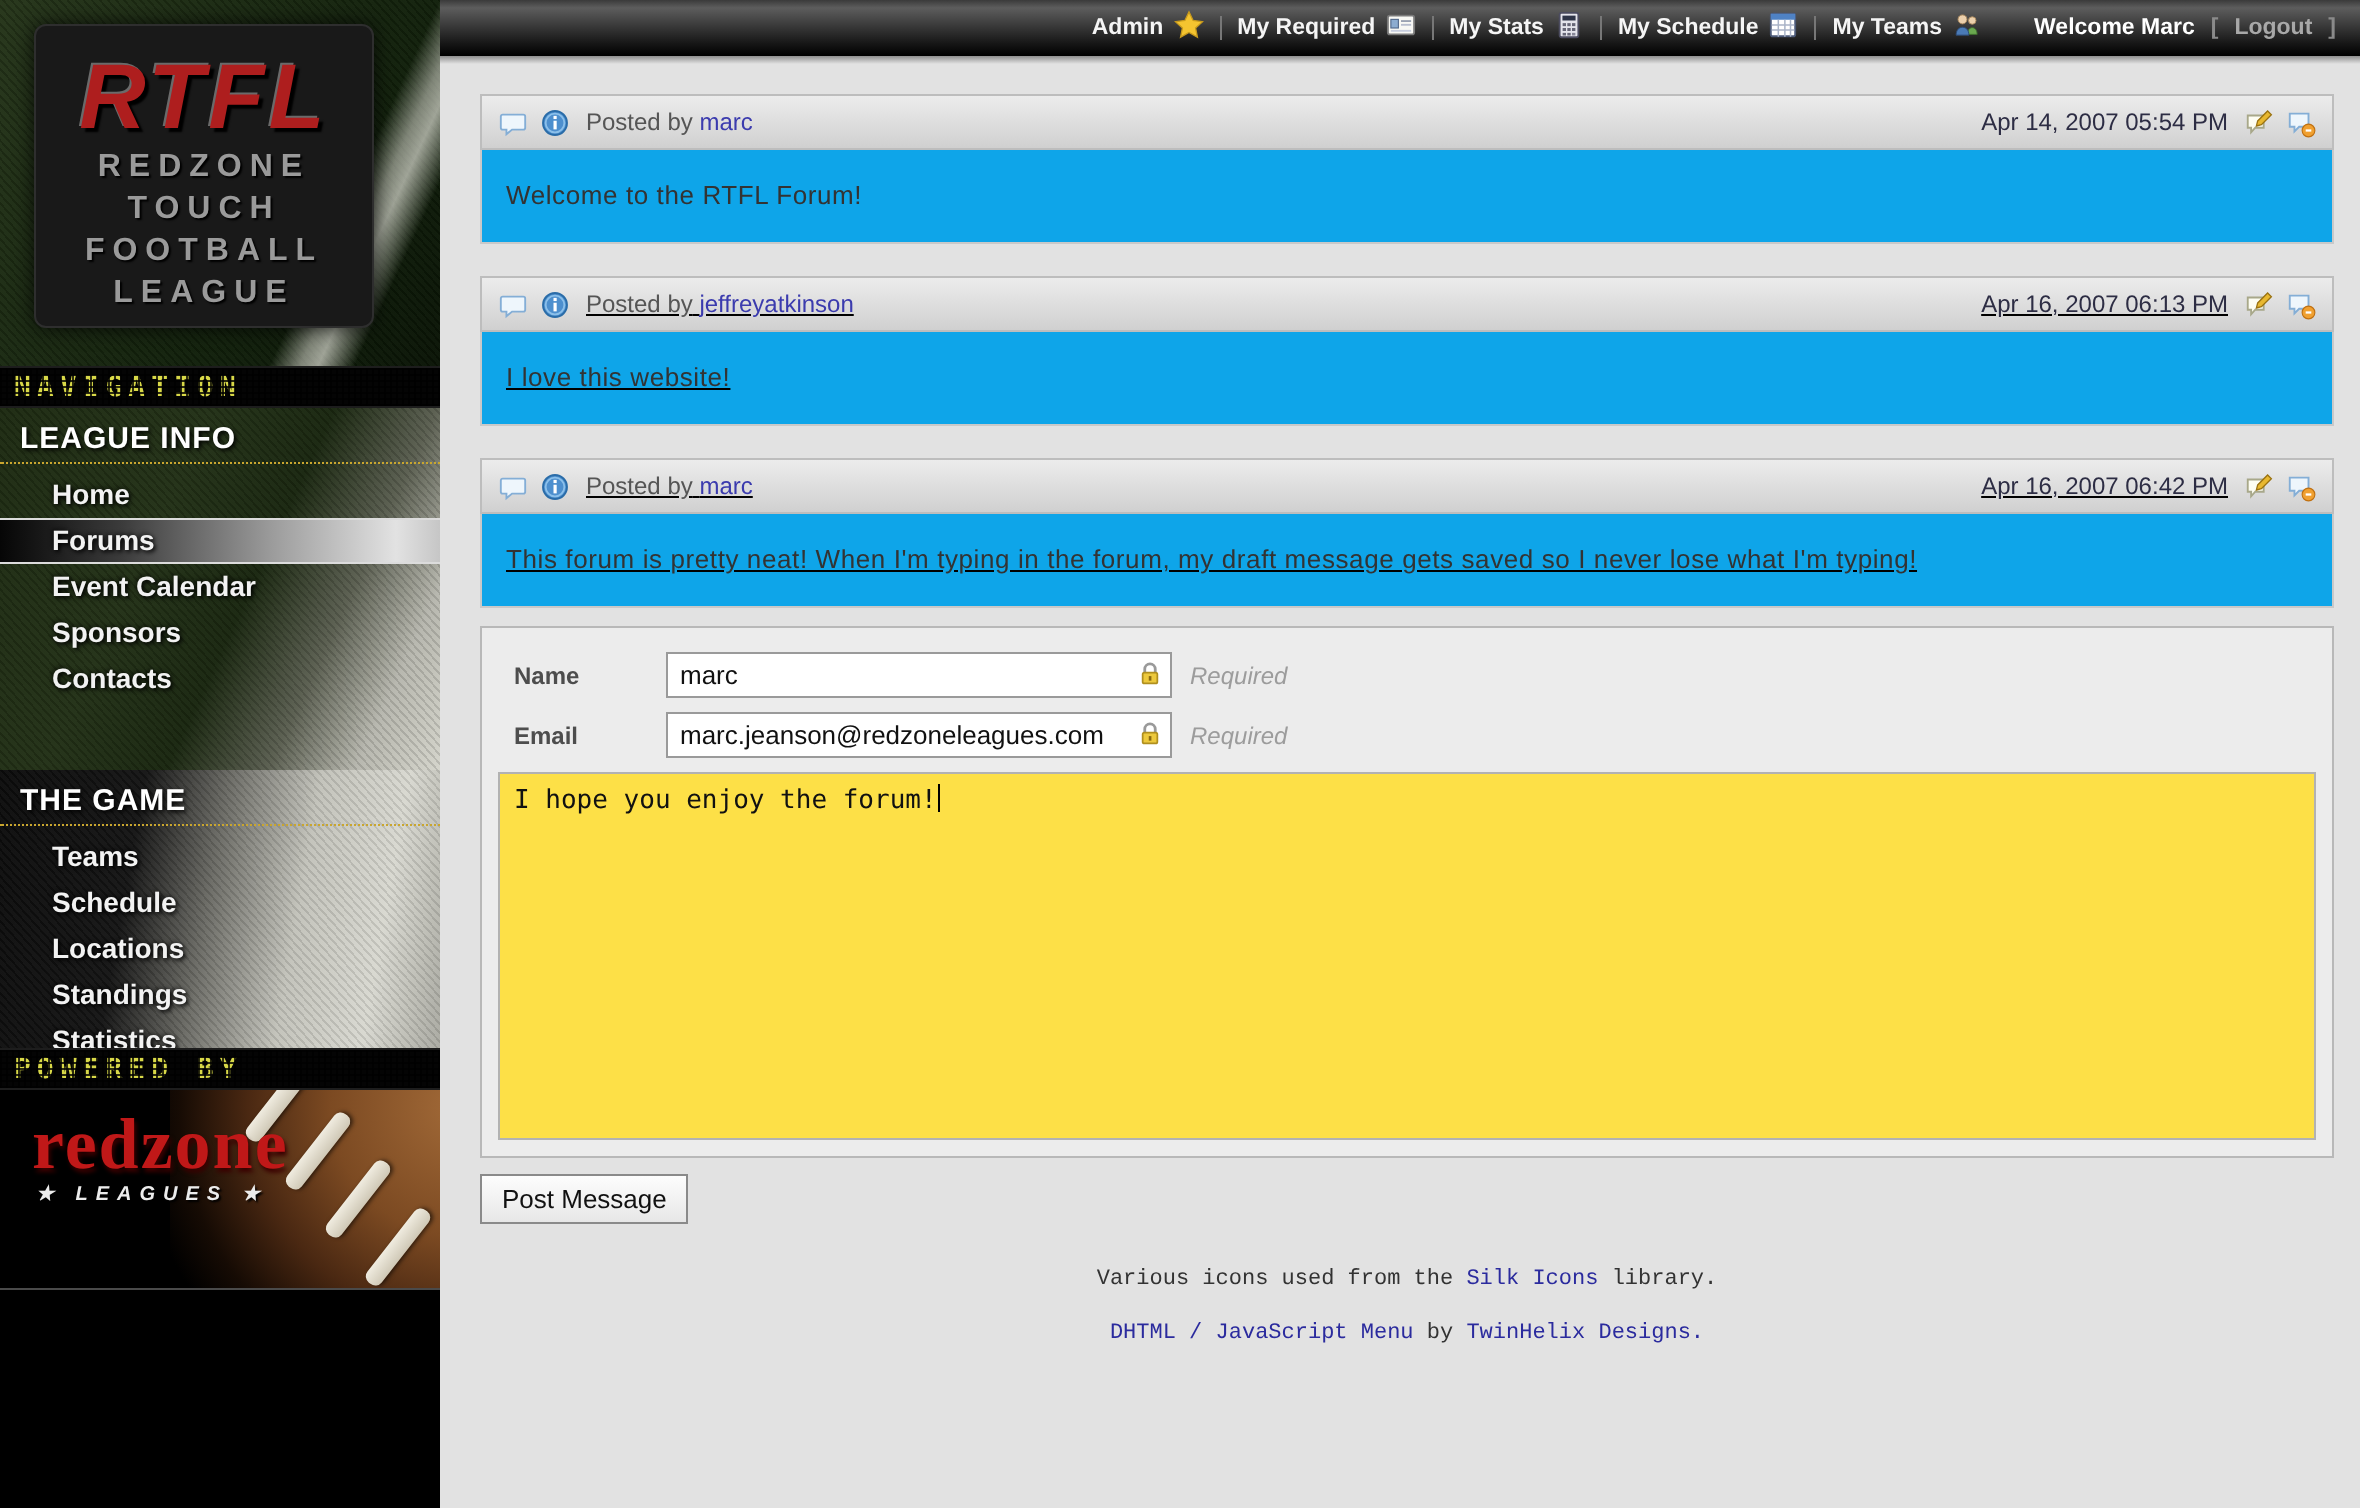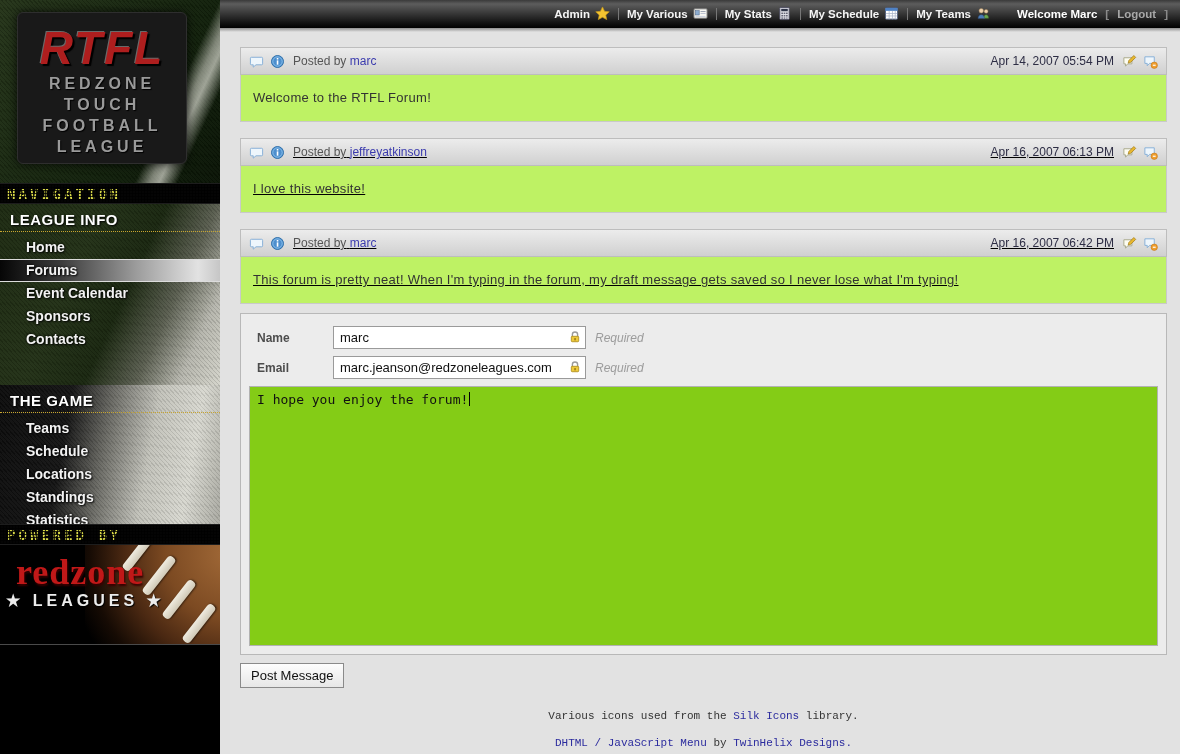--- a/index.html
+++ b/index.html
@@ -46,22 +46,22 @@
   .football { position:absolute; right:0; top:0; width:135px; height:100px;
     background:radial-gradient(circle at 108% 8%, #a26a38 0%, #7c4a22 38%, #4a2812 62%, #160b04 82%, rgba(0,0,0,0) 95%); }
   .lace { position:absolute; display:block; width:46px; height:9px; background:linear-gradient(#f0ece0,#cfc8b6);
     border-radius:4px; transform:rotate(-52deg); box-shadow:1px 1px 2px rgba(0,0,0,.6); }
   .lace.l1 { right:58px; top:2px; }
   .lace.l2 { right:38px; top:26px; }
   .lace.l3 { right:18px; top:50px; }
   .lace.l4 { right:-2px; top:74px; }
   .rz-name { position:relative; z-index:2; font-family:"Liberation Serif",serif; font-weight:bold; font-size:36px;
     line-height:38px; color:#c01818; padding:8px 0 0 16px; letter-spacing:1px; text-shadow:1px 2px 2px #3a0000; }
-  .rz-sub { position:relative; z-index:2; color:#ececec; font-size:16px; font-weight:bold; letter-spacing:4px;
-    padding-left:6px; text-shadow:1px 1px 1px #000; }
+  .rz-sub { position:relative; z-index:2; color:#ececec; font-size:10px; font-weight:bold; letter-spacing:4px;
+    padding-left:18px; text-shadow:1px 1px 1px #000;font-style:italic; }
   .sb-filler { flex:1; background:#000; }
 
   
   .main { flex:1; display:flex; flex-direction:column; min-width:0; }
   .topbar { height:28px; flex:0 0 28px; display:flex; align-items:center; justify-content:flex-end; gap:8px;
     padding-right:12px; font-size:11.5px; font-weight:bold; color:#f0f0f0;
     background:linear-gradient(180deg, #3a3a3a 0%, #5d5d5d 14%, #3e3e3e 42%, #161616 78%, #000 100%); }
   .tb-link { display:inline-flex; align-items:center; gap:5px; color:#f5f5f5; text-decoration:none; cursor:pointer; }
   .tb-link svg { width:15px; height:15px; }
   .tb-sep { width:1px; height:12px; background:#777; }
@@ -82,33 +82,33 @@
   .message { margin-top:9px; }
   .message + .message { margin-top:16px;text-decoration:underline; }
   .msg-header { height:28px; display:flex; align-items:center; gap:6px; padding:0 8px;
     background:linear-gradient(#ececec, #d0d0d0); border:1px solid #bdbdbd; }
   .msg-header .icon { display:inline-flex; width:15px; height:15px; }
   .msg-header .icon svg { width:15px; height:15px; }
   .posted-by { font-size:12px; color:#555; margin-left:2px; }
   .author { color:#3b3bae; text-decoration:none; cursor:pointer; }
   .spacer { flex:1; }
   .msg-date { font-size:12px; color:#2d2d44; margin-right:2px; }
-  .msg-body { background:#bef264; border:1px solid #c9c9c9; border-top:none; padding:15px 12px 16px 12px;
+  .msg-body { background:#0ea5e9; border:1px solid #c9c9c9; border-top:none; padding:15px 12px 16px 12px;
     font-size:13px; color:#333; letter-spacing:.3px; }
 
   .post-form { margin-top:9px; background:#ececec; border:1px solid #b8b8b8; padding:12px 8px 8px 8px; }
   .form-row { display:flex; align-items:flex-start; padding-left:8px; margin-bottom:7px; }
   .form-row label { width:76px; font-size:12px; font-weight:bold; color:#4d4d4d; padding-top:5px; }
   .input-wrap { position:relative; display:inline-block; }
   .input-wrap input { width:253px; height:23px; border:1px solid #9a9a9a; background:#fff; font-size:13px;
     font-family:"Liberation Sans",sans-serif; color:#111; padding:2px 24px 2px 6px; }
   .lock { position:absolute; right:4px; top:4px; width:14px; height:14px; }
   .lock svg { width:14px; height:14px; }
   .required { font-size:12px; font-style:italic; color:#9c9c9c; margin-left:9px; padding-top:5px; }
-  .textarea { margin-top:7px; height:260px; background:#84cc16; border:1px solid #b2b2b2; padding:5px 7px;
+  .textarea { margin-top:7px; height:184px; background:#fde047; border:1px solid #b2b2b2; padding:5px 7px;
     font-family:"DejaVu Sans Mono",monospace; font-size:13px; color:#111; cursor:text; overflow:hidden; }
   .caret { display:inline-block; width:1px; height:14px; background:#000; vertical-align:-2px; margin-left:1px; }
 
   .post-btn { margin-top:8px; display:inline-block; background:linear-gradient(#fdfdfd,#e7e7e7); border:1px solid #8a8a8a;
     padding:4px 10px; font-size:13px; color:#111; font-family:"Liberation Sans",sans-serif; cursor:pointer; }
 
   .footer { margin-top:22px; text-align:center; font-size:11px; color:#333;font-family:Liberation Mono, monospace; }
   .footer p { margin-bottom:15px; }
   .footer a { color:#2b2b9e; text-decoration:none; cursor:pointer; }
 </style>
@@ -174,21 +174,21 @@
 
     <header class="topbar">
       <a class="tb-link">
         <span>Admin</span>
         <span><svg viewBox="0 0 16 16" width="15" height="15">
               <path d="M8 1l2.2 4.6 5 .6-3.7 3.4 1 4.9L8 12l-4.5 2.5 1-4.9L.8 6.2l5-.6z" fill="#f4c430" stroke="#c89a1c" stroke-width=".7"></path>
             </svg></span>
       </a>
       <span class="tb-sep"></span>
       <a class="tb-link">
-        <span>My Various</span>
+        <span>My Required</span>
         <span><svg viewBox="0 0 16 16" width="15" height="15">
               <rect x="1" y="3" width="14" height="10" rx="1" fill="#f8f8f4" stroke="#7a7a7a"></rect>
               <rect x="2.6" y="5" width="4" height="4.6" fill="#8cacd0" stroke="#50688a" stroke-width=".6"></rect>
               <rect x="8" y="5.4" width="5.4" height="1" fill="#9aa2b2"></rect>
               <rect x="8" y="7.4" width="5.4" height="1" fill="#b8bece"></rect>
               <rect x="2.6" y="10.6" width="10.8" height="1" fill="#c8cede"></rect>
             </svg></span>
       </a>
       <span class="tb-sep"></span>
       <a class="tb-link">

